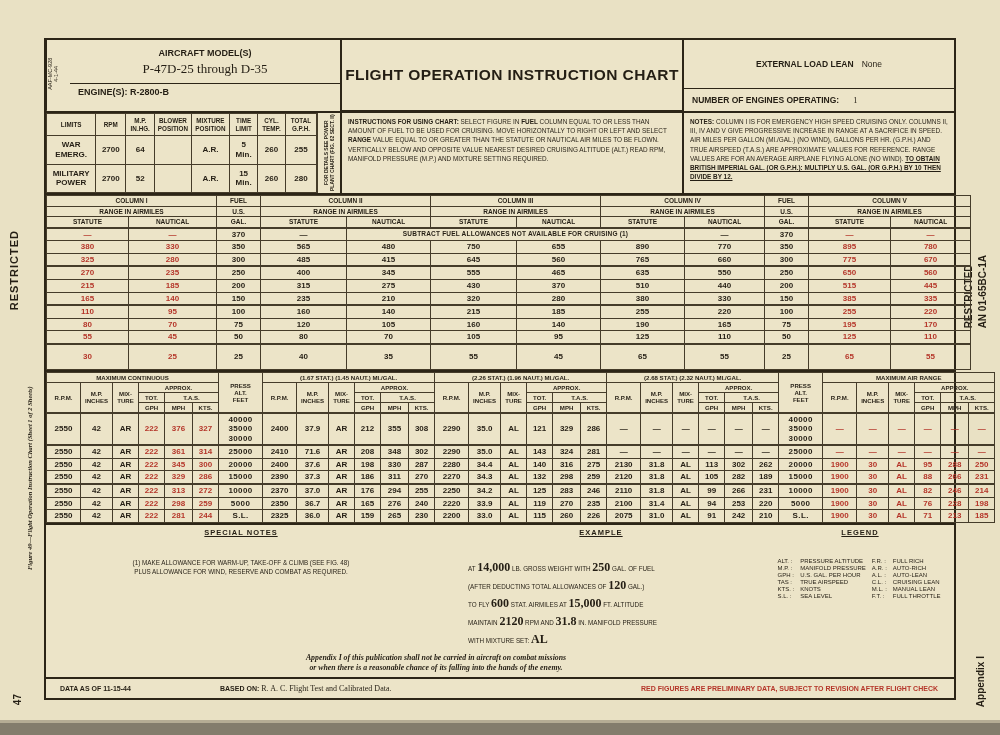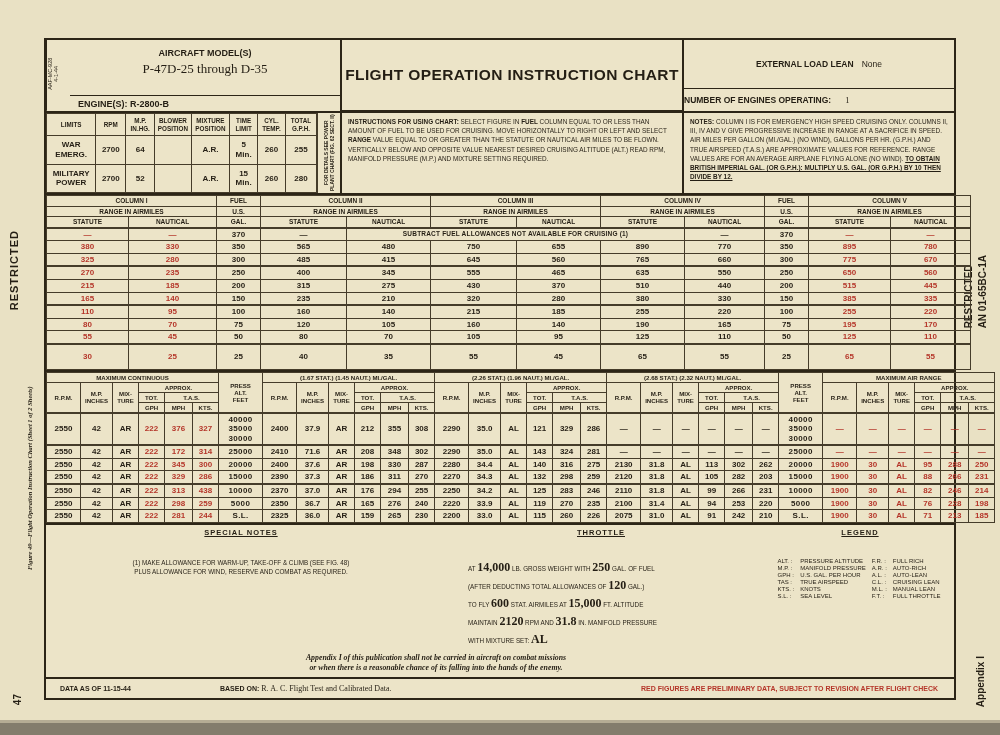--- a/index.html
+++ b/index.html
@@ -33,31 +33,31 @@
   .cellbox{border-right:2px solid #2c2517;box-sizing:border-box;overflow:hidden;}
   .cellbox:last-child{border-right:none;}
 
   
   .band-top{height:74px;border-bottom:2px solid #2c2517;}
   .aircraft-box{display:grid;grid-template-columns:24px 1fr;}
   .stamp{border-right:1px solid #2c2517;font-size:5.5px;text-align:center;padding-top:4px;white-space:pre-line;}
   .ac-right{display:flex;flex-direction:column;}
   .ac-model{flex:1;text-align:center;padding-top:8px;font-weight:bold;font-size:9px;}
   .ac-model .sub{font-weight:normal;font-family:"Liberation Serif",serif;font-size:13px;margin-top:3px;}
-  .ac-engine{border-top:1px solid #2c2517;font-weight:bold;font-size:9px;padding:3px 0 2px 8px;}
+  .ac-engine{border-top:1px solid #2c2517;font-weight:bold;font-size:9px;padding:3px 0 14px 8px;}
   .title-box{display:flex;flex-direction:column;}
   .main-title{flex:1;display:flex;align-items:center;justify-content:center;font-weight:bold;font-size:15.5px;letter-spacing:.4px;border-bottom:1px solid #2c2517;}
   .weight-line{height:22px;display:flex;align-items:center;padding-left:10px;font-size:8.5px;}
   .weight-line .b{font-weight:bold;}
   .weight-line .serif{font-family:"Liberation Serif",serif;white-space:pre;}
   .ext-box{display:flex;flex-direction:column;}
   .ext-top{flex:1;display:flex;align-items:center;justify-content:center;font-size:8.5px;border-bottom:1px solid #2c2517;}
   .ext-top .b,.ext-bottom .b{font-weight:bold;}
   .ext-top .val{font-family:Liberation Sans, sans-serif;margin-left:8px;}
-  .ext-bottom{height:22px;display:flex;align-items:center;font-size:8.5px;}
+  .ext-bottom{height:22px;display:flex;align-items:center;padding-left:8px;font-size:8.5px;}
   .ext-bottom .val{font-family:"Liberation Serif",serif;margin-left:14px;}
 
   
   .band-info{height:84px;border-bottom:2px solid #2c2517;}
   .limits-wrap{display:flex;height:100%;}
   .limits-table{flex:1;}
   table.grid{border-collapse:collapse;table-layout:fixed;width:100%;}
   table.grid td{
     border:1px solid #453c2a;text-align:center;vertical-align:middle;
     font-size:8px;font-weight:bold;padding:1px 0;line-height:1.2;white-space:pre-line;overflow:hidden;
@@ -561,21 +561,21 @@
             <td class="red">—</td>
             <td class="red">—</td>
           </tr>
         </tbody>
       <tbody class="group">
           <tr>
             <td>2550</td>
             <td>42</td>
             <td>AR</td>
             <td class="red">222</td>
-            <td class="red">172</td>
+            <td class="red">361</td>
             <td class="red">314</td>
             <td class="alt">25000</td>
             <td>2410</td>
             <td>71.6</td>
             <td>AR</td>
             <td>208</td>
             <td>348</td>
             <td>302</td>
             <td>2290</td>
             <td>35.0</td>
@@ -649,38 +649,38 @@
             <td>34.3</td>
             <td>AL</td>
             <td>132</td>
             <td>298</td>
             <td>259</td>
             <td>2120</td>
             <td>31.8</td>
             <td>AL</td>
             <td>105</td>
             <td>282</td>
-            <td>203</td>
+            <td>189</td>
             <td class="alt">15000</td>
             <td class="red">1900</td>
             <td class="red">30</td>
             <td class="red">AL</td>
             <td class="red">88</td>
             <td class="red">266</td>
             <td class="red">231</td>
           </tr>
         </tbody>
       <tbody class="group">
           <tr>
             <td>2550</td>
             <td>42</td>
             <td>AR</td>
             <td class="red">222</td>
             <td class="red">313</td>
-            <td class="red">438</td>
+            <td class="red">272</td>
             <td class="alt">10000</td>
             <td>2370</td>
             <td>37.0</td>
             <td>AR</td>
             <td>176</td>
             <td>294</td>
             <td>255</td>
             <td>2250</td>
             <td>34.2</td>
             <td>AL</td>
@@ -775,21 +775,21 @@
 
   <div class="bottom-band">
     <div class="bn-col">
       <div class="bn-title">SPECIAL NOTES</div>
       <div class="bn-lines">
         <div>(1) MAKE ALLOWANCE FOR WARM-UP, TAKE-OFF &amp; CLIMB (SEE FIG. 48)</div>
         <div>PLUS ALLOWANCE FOR WIND, RESERVE AND COMBAT AS REQUIRED.</div>
       </div>
     </div>
     <div class="bn-col">
-      <div class="bn-title">THROTTLE</div>
+      <div class="bn-title">EXAMPLE</div>
       <div class="bn-lines example-lines">
         <div><span>AT </span><span class="em">14,000</span><span> LB. GROSS WEIGHT WITH </span><span class="em">250</span><span> GAL. OF FUEL</span></div>
         <div><span>(AFTER DEDUCTING TOTAL ALLOWANCES OF </span><span class="em">120</span><span> GAL.)</span></div>
         <div><span>TO FLY </span><span class="em">600</span><span> STAT. AIRMILES AT </span><span class="em">15,000</span><span> FT. ALTITUDE</span></div>
         <div><span>MAINTAIN </span><span class="em">2120</span><span> RPM AND </span><span class="em">31.8</span><span> IN. MANIFOLD PRESSURE</span></div>
         <div><span>WITH MIXTURE SET: </span><span class="em">AL</span></div>
       </div>
     </div>
     <div class="bn-col">
       <div class="bn-title">LEGEND</div>

